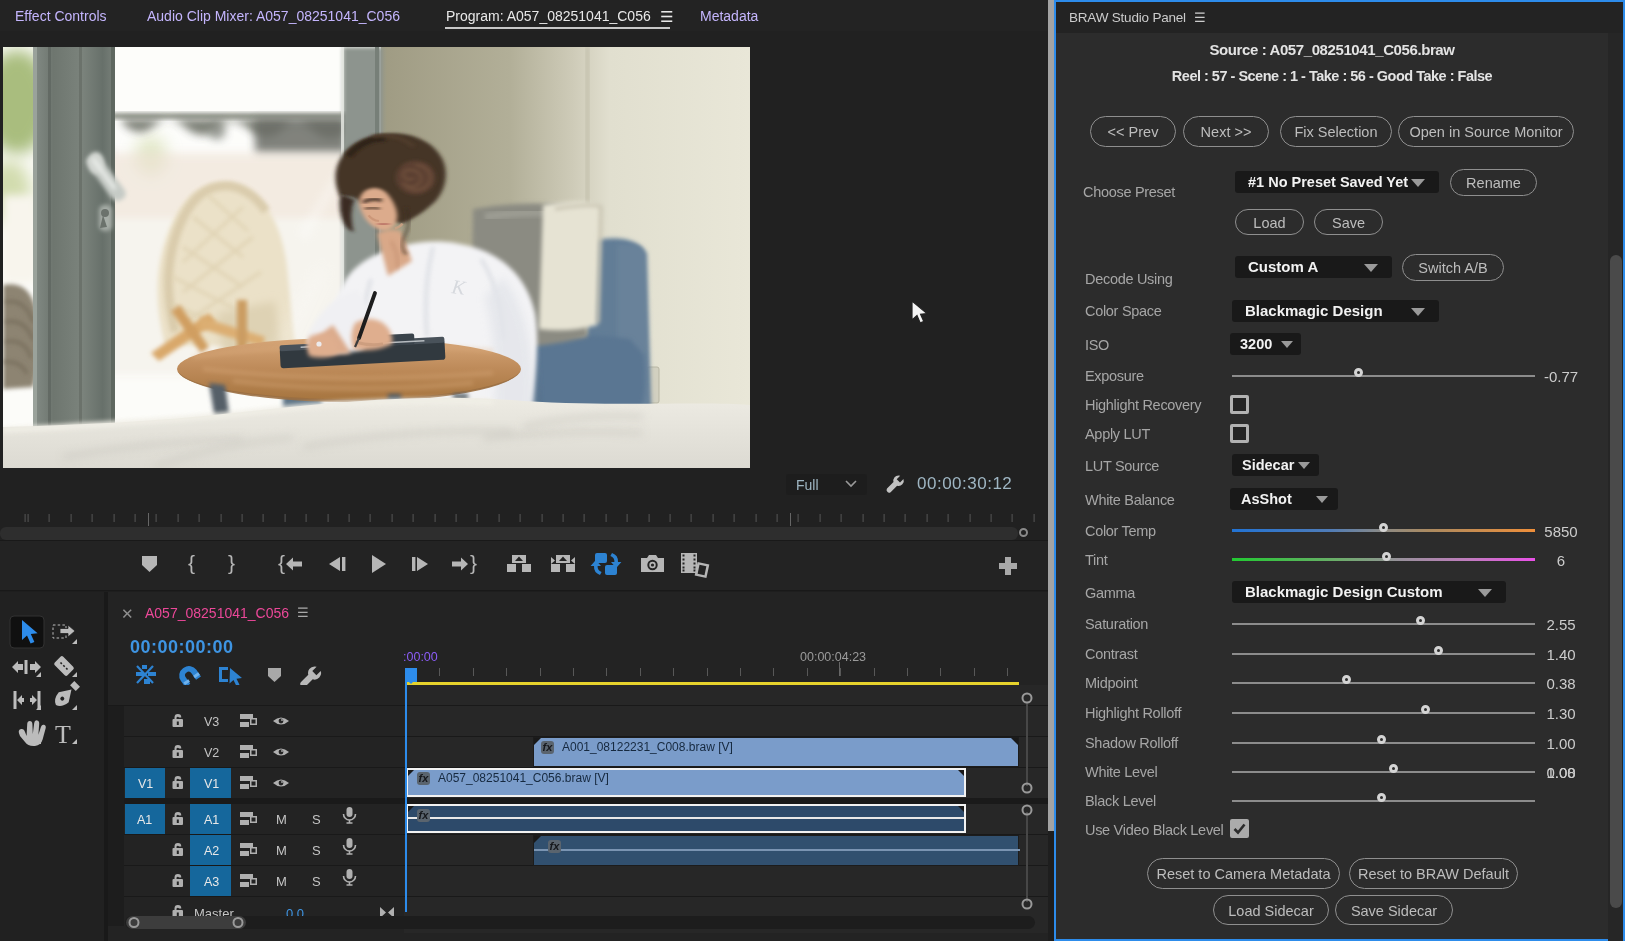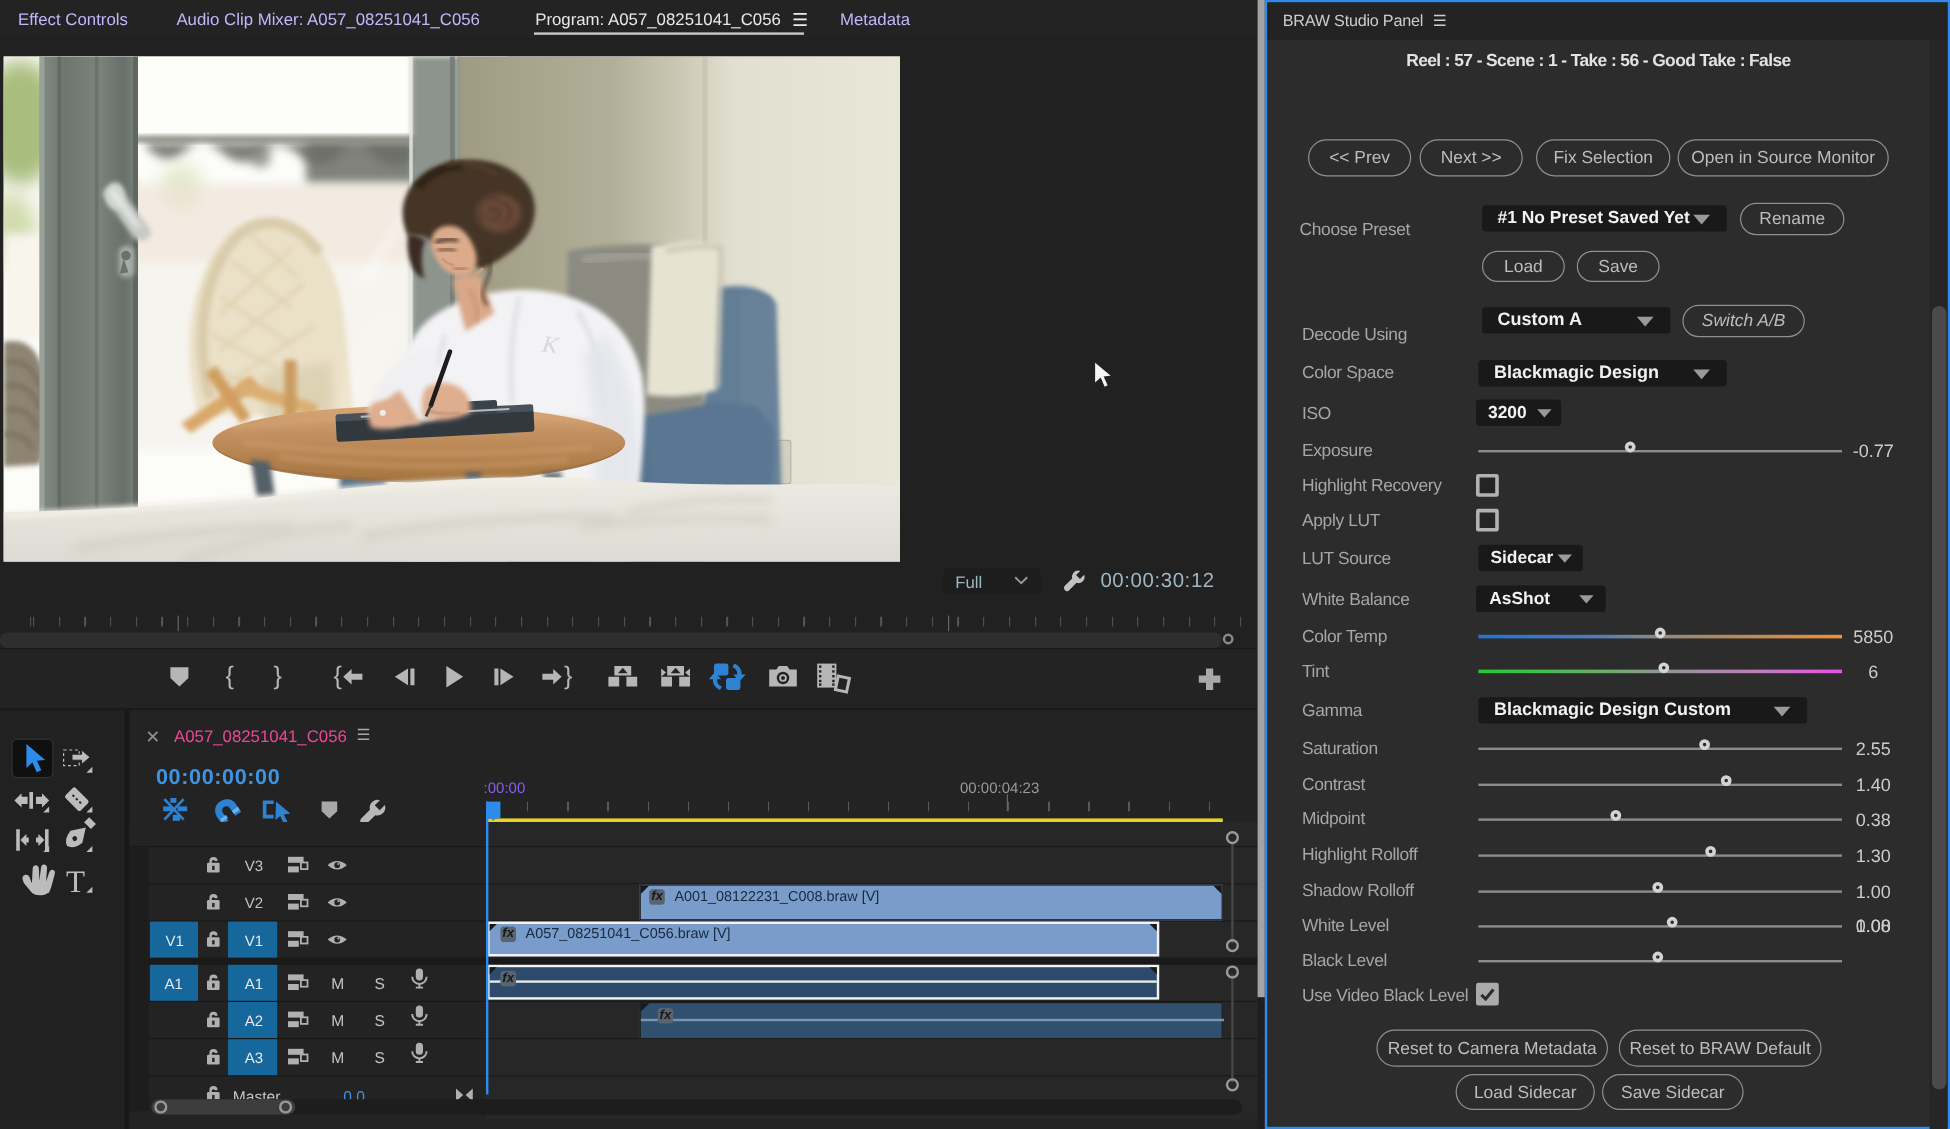--- a/index.html
+++ b/index.html
@@ -526,37 +526,38 @@
     </svg>
   </div>
 
   <div class="abs" id="braw">
     <div id="brawinner">
       <div id="brawhead">
           <span style="position:absolute; left:13px; top:8px; font-size:13.5px; color:#cccccc; letter-spacing:-0.2px;">BRAW Studio Panel</span>
         <span style="position:absolute; left:138px; top:8px; font-size:13px; color:#cccccc;">☰</span>
       </div>
       <div style="position:absolute; left:0; top:31px; width:552px; text-align:center; font-size:15px; font-weight:bold; color:#e3e3e3; letter-spacing:-0.4px;">
+        <div style="margin-top:8px;">Source : A057_08251041_C056.braw</div>
         <div style="margin-top:10px; font-size:14.5px; letter-spacing:-0.5px;">Reel : 57 - Scene : 1 - Take : 56 - Good Take : False</div>
       </div>
 
       <div class="pill" style="left:34px; top:114px; width:86px; height:31px; line-height:31px;">&lt;&lt; Prev</div>
       <div class="pill" style="left:127px; top:114px; width:86px; height:31px; line-height:31px;">Next &gt;&gt;</div>
       <div class="pill" style="left:224px; top:114px; width:112px; height:31px; line-height:31px;">Fix Selection</div>
       <div class="pill" style="left:342px; top:114px; width:176px; height:31px; line-height:31px;">Open in Source Monitor</div>
 
       <div class="dd" style="left:179px; top:169px; width:204px; height:22px; line-height:22px; font-size:14.5px;"><span style="margin-left:13px;">#1 No Preset Saved Yet</span><span class="tri" style="right:14px; top:8px;"></span></div>
       <div class="pill" style="left:394px; top:167px; width:87px; height:27px; line-height:27px;">Rename</div>
       <span class="lbl" style="left:27px; top:182px;">Choose Preset</span>
       <div class="pill" style="left:179px; top:207px; width:69px; height:26px; line-height:26px;">Load</div>
       <div class="pill" style="left:258px; top:207px; width:69px; height:26px; line-height:26px;">Save</div>
 
       <span class="lbl" style="top:269px;">Decode Using</span>
       <div class="dd" style="left:179px; top:254px; width:157px; height:22px; line-height:22px;"><span style="margin-left:13px;">Custom A</span><span class="tri" style="right:14px; top:8px;"></span></div>
-      <div class="pill" style="left:346px; top:252px; width:102px; height:27px; line-height:27px;font-style:italic;">Switch A/B</div>
+      <div class="pill" style="left:346px; top:252px; width:102px; height:27px; line-height:27px;">Switch A/B</div>
 
       <span class="lbl" style="top:301px;">Color Space</span>
       <div class="dd" style="left:176px; top:298px; width:207px; height:22px; line-height:22px;"><span style="margin-left:13px;">Blackmagic Design</span><span class="tri" style="right:14px; top:8px;"></span></div>
 
       <span class="lbl" style="top:335px;">ISO</span>
       <div class="dd" style="left:174px; top:331px; width:71px; height:22px; line-height:22px; font-size:14.5px;"><span style="margin-left:10px;">3200</span><span class="tri" style="right:8px; top:8px; border-left-width:6px; border-right-width:6px; border-top-width:7px;"></span></div>
 
       <span class="lbl" style="top:366px;">Exposure</span>
       <div class="slider" style="left:176px; top:373px; width:303px;"></div>
       <div class="knob" style="left:298px; top:366px;"></div>

